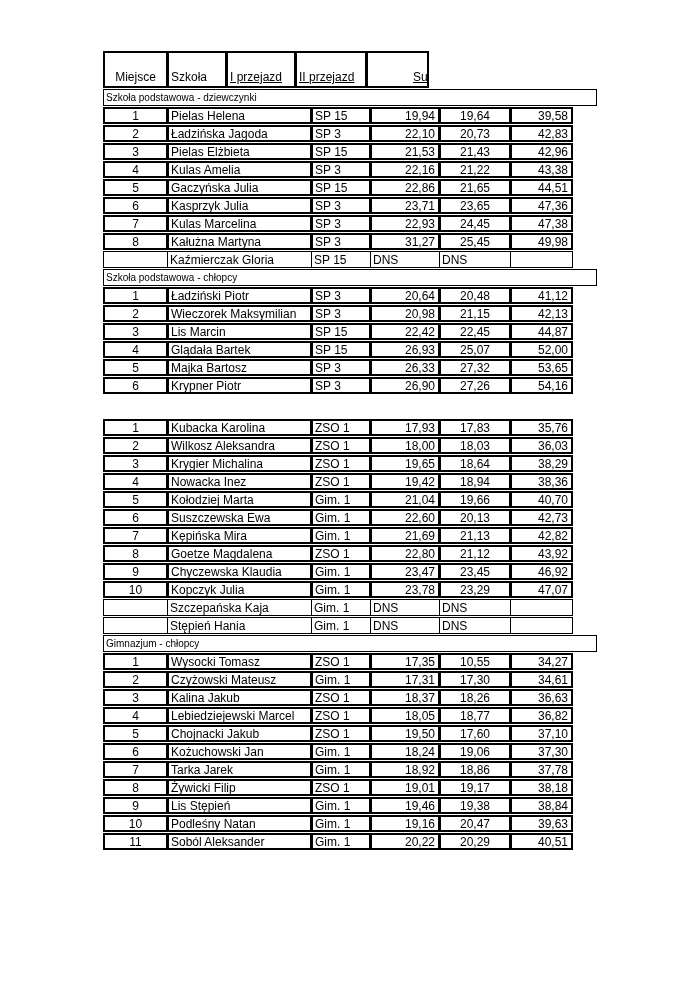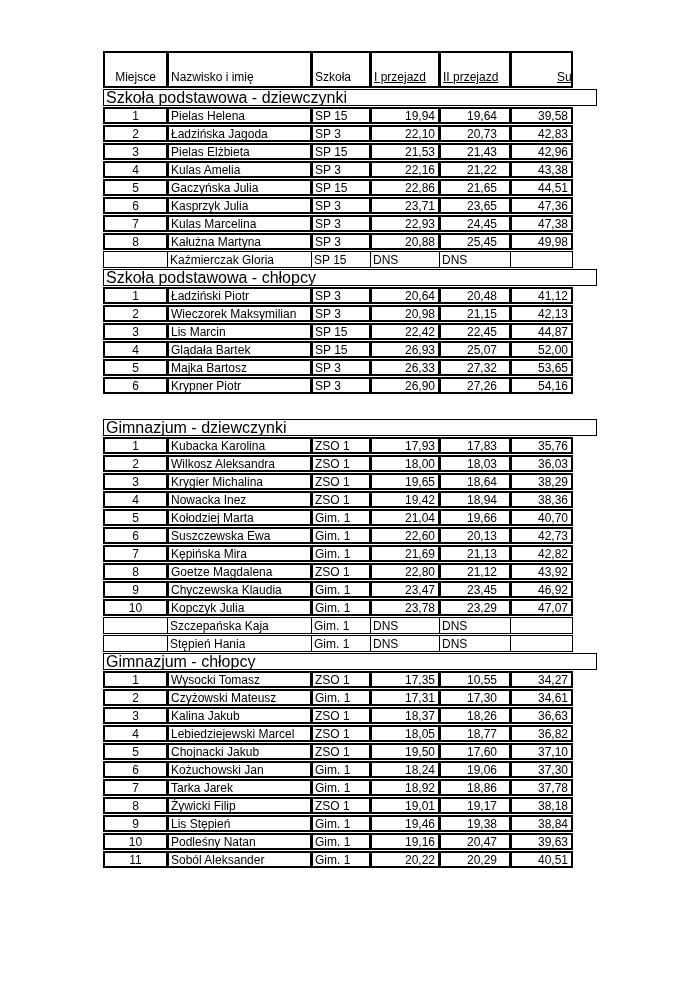--- a/index.html
+++ b/index.html
@@ -43,50 +43,49 @@
   .header-row .cell {
     height: 37px;
     align-items: flex-end;
     padding-bottom: 3px;
   }
   .thin .cell { border-width: 1px; }
   .c0 { width: 65px;  justify-content: center; }
   .c1 { width: 145px; margin-left: -1px; }
   .c2 { width: 60px;  margin-left: -1px; text-align: right; }
   .c3 { width: 70px;  margin-left: -1px; justify-content: flex-end; padding-right: 3px; }
-  .c4 { width: 72px;  margin-left: -1px; justify-content: flex-end; padding-right: 12px; }
+  .c4 { width: 72px;  margin-left: -1px; justify-content: flex-end; padding-right: 19px; }
   .c5 { width: 63px;  margin-left: -1px; justify-content: flex-end; padding-right: 3px; padding-left: 45px; }
   .header-row .c3, .header-row .c4, .header-row .c5 {
     justify-content: flex-start; padding-right: 2px; text-decoration: underline;
   }
   .left-val { justify-content: flex-start !important; padding-left: 2px !important; }
   .section-row {
     box-sizing: border-box;
     width: 494px;
     border: 1px solid #000000;
     background: #ffffff;
-    font-size: 16px;
+    font-size: 10px;
     line-height: 1;
     height: 17px;
     display: flex;
     align-items: center;
     padding: 0 2px;
     margin-bottom: 1px;
     overflow: hidden;
     white-space: nowrap;
   }
 </style>
 </head>
 <body>
 
 <div class="doc">
   <div class="tbl" id="table-0">
       <div class="row header-row">
         <div class="cell c0">Miejsce</div>
-        <div class="cell c1">Nazwisko i imię</div>
         <div class="cell c2">Szkoła</div>
         <div class="cell c3">I przejazd</div>
         <div class="cell c4">II przejazd</div>
         <div class="cell c5">Suma</div>
       </div>
       <div class="section-row">Szkoła podstawowa - dziewczynki</div>
       <div class="row">
         <div class="cell c0">1</div>
         <div class="cell c1">Pielas Helena</div>
         <div class="cell c2">SP 15</div>
@@ -139,21 +138,21 @@
         <div class="cell c1">Kulas Marcelina</div>
         <div class="cell c2">SP 3</div>
         <div class="cell c3">22,93</div>
         <div class="cell c4">24,45</div>
         <div class="cell c5">47,38</div>
       </div>
       <div class="row">
         <div class="cell c0">8</div>
         <div class="cell c1">Kałużna Martyna</div>
         <div class="cell c2">SP 3</div>
-        <div class="cell c3">20,88</div>
+        <div class="cell c3">31,27</div>
         <div class="cell c4">25,45</div>
         <div class="cell c5">49,98</div>
       </div>
       <div class="row thin">
         <div class="cell c0"></div>
         <div class="cell c1">Kaźmierczak Gloria</div>
         <div class="cell c2">SP 15</div>
         <div class="cell c3 left-val">DNS</div>
         <div class="cell c4 left-val">DNS</div>
         <div class="cell c5"></div>
@@ -202,21 +201,20 @@
       <div class="row">
         <div class="cell c0">6</div>
         <div class="cell c1">Krypner Piotr</div>
         <div class="cell c2">SP 3</div>
         <div class="cell c3">26,90</div>
         <div class="cell c4">27,26</div>
         <div class="cell c5">54,16</div>
       </div>
     </div>
   <div class="tbl tbl2" id="table-1">
-      <div class="section-row">Gimnazjum - dziewczynki</div>
       <div class="row">
         <div class="cell c0">1</div>
         <div class="cell c1">Kubacka Karolina</div>
         <div class="cell c2">ZSO 1</div>
         <div class="cell c3">17,93</div>
         <div class="cell c4">17,83</div>
         <div class="cell c5">35,76</div>
       </div>
       <div class="row">
         <div class="cell c0">2</div>

